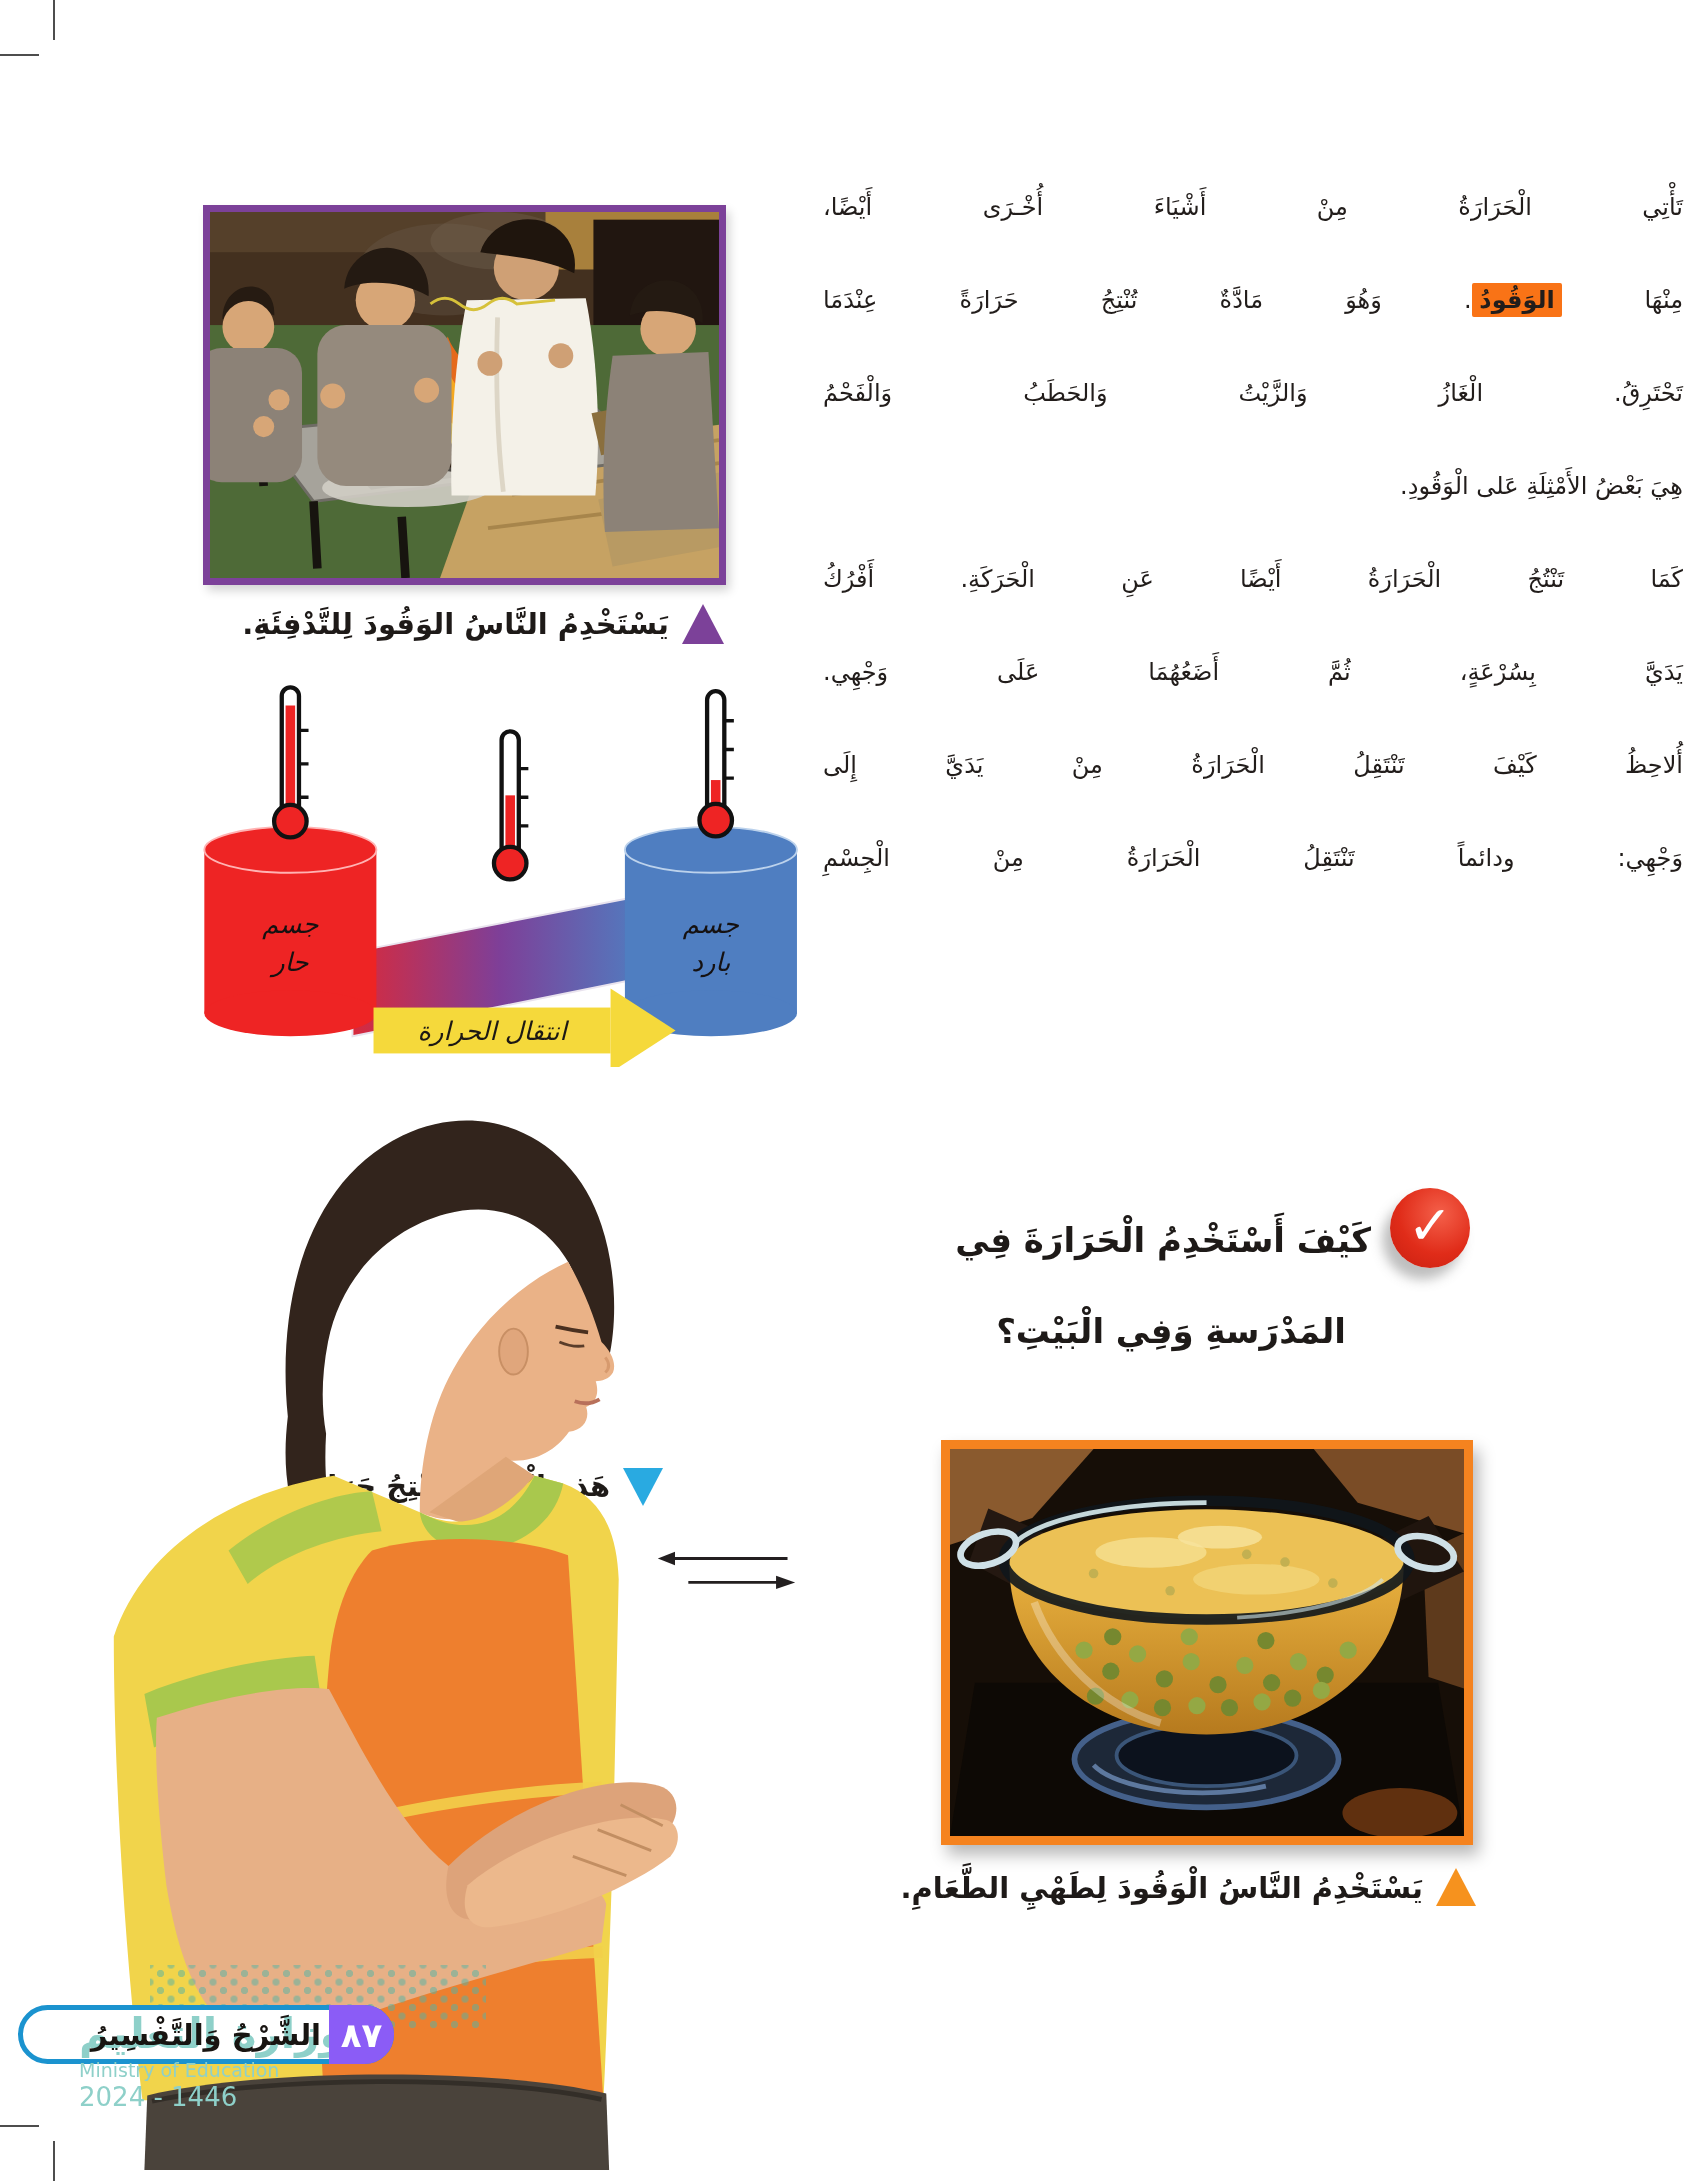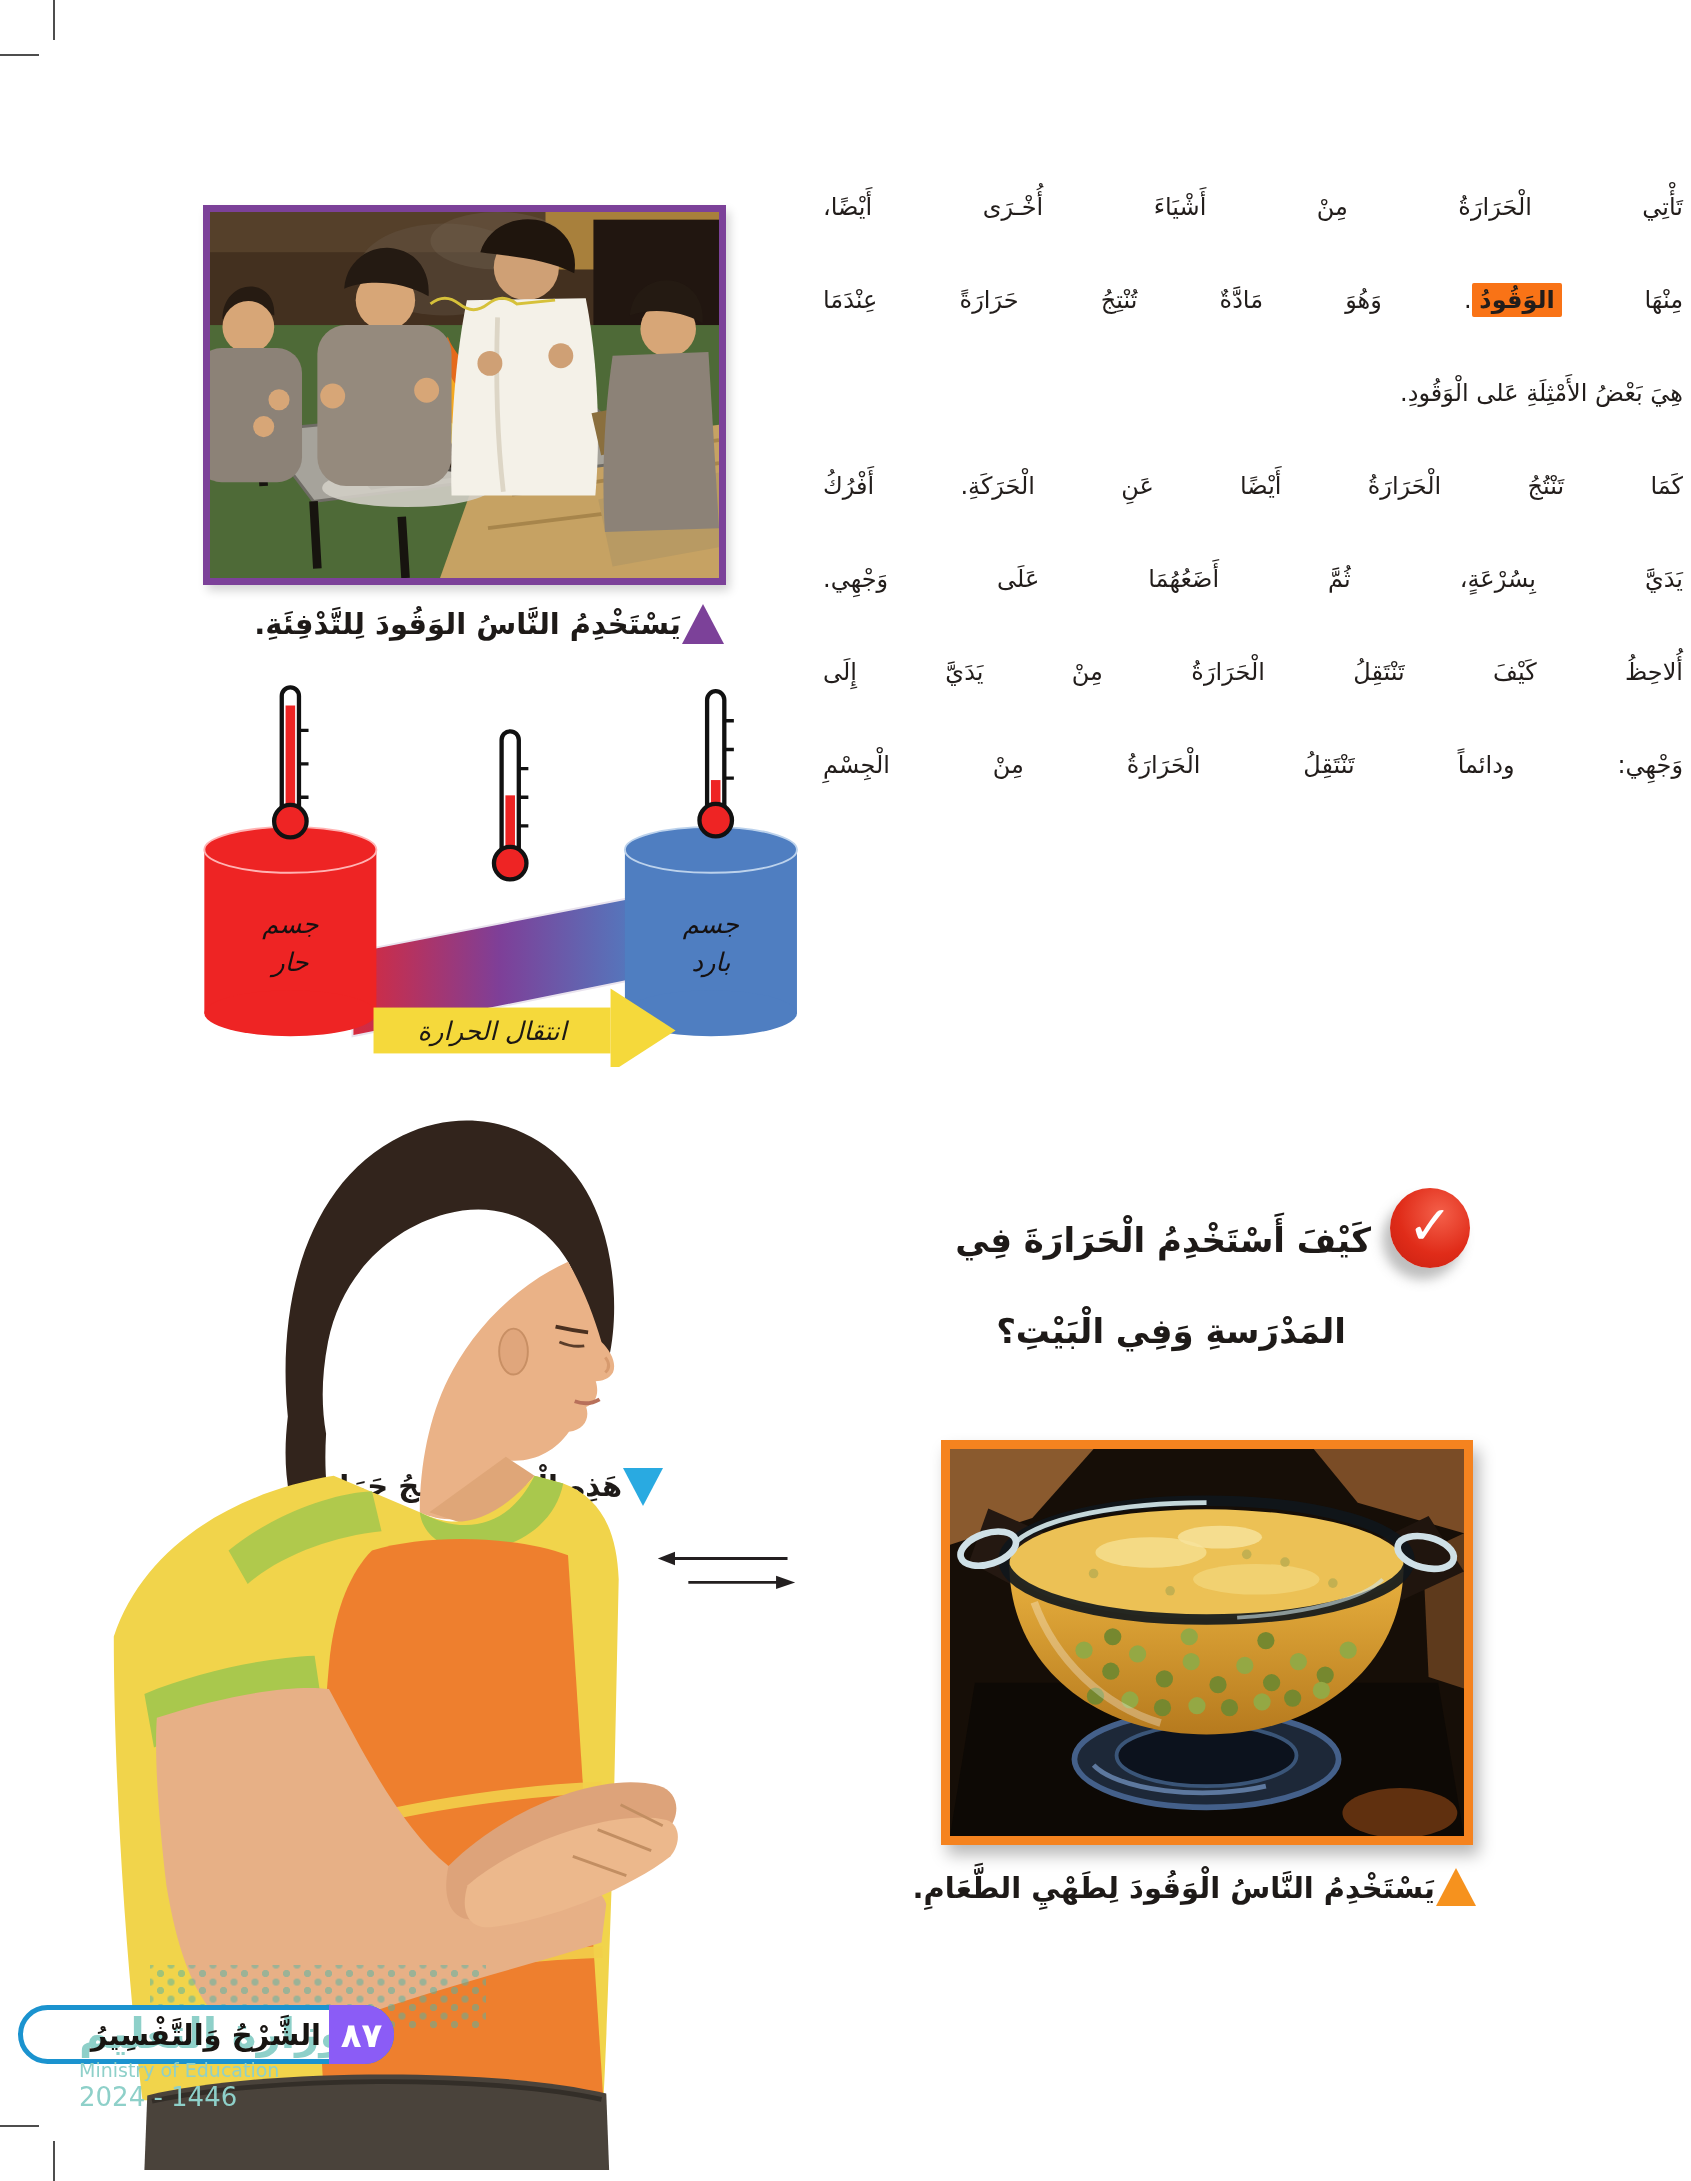--- a/index.html
+++ b/index.html
@@ -7,21 +7,21 @@
     position:relative;width:1692px;height:2181px;background:#ffffff;overflow:hidden;
     font-family:"DejaVu Sans","Liberation Sans",sans-serif;direction:rtl;
   }
   
   .crop{position:absolute;background:#4d4d4d;}
   
   .photo-fire{position:absolute;left:204px;top:205px;width:523px;height:380px;
     border:7.6px solid #7c4199;box-sizing:border-box;box-shadow:3.8px 5.7px 9.6px rgba(0,0,0,.18);}
   .photo-fire svg{display:block;width:100%;height:100%;}
   
-  .caption{position:absolute;display:flex;flex-direction:row;gap:1px;align-items:flex-start;direction:rtl;}
+  .caption{position:absolute;display:flex;flex-direction:row;gap:13px;align-items:flex-start;direction:rtl;}
   .caption .txt{font-weight:bold;font-size:29px;color:#1e1a18;line-height:44px;white-space:nowrap;}
   .tri-up-purple{width:0;height:0;border-left:21px solid transparent;border-right:21px solid transparent;border-bottom:40px solid #7c4199;margin-top:1.9px;}
   .tri-down-cyan{width:0;height:0;border-left:20px solid transparent;border-right:20px solid transparent;border-top:38px solid #29aae1;margin-top:3.8px;}
   .tri-up-orange{width:0;height:0;border-left:20px solid transparent;border-right:20px solid transparent;border-bottom:38px solid #f6921e;margin-top:1.9px;}
   
   .diagram{position:absolute;left:191px;top:673px;width:650px;height:394px;font-style:italic;}
   
   .article{position:absolute;left:824px;top:161px;width:860px;direction:rtl;
     color:#221d1b;font-size:24px;}
   .article .line{line-height:93px;height:93px;text-align:justify;text-align-last:justify;white-space:nowrap;}
@@ -184,20 +184,21 @@
         <rect x="545" y="112" width="10" height="42" fill="#ee2424"></rect>
         <circle cx="550" cy="154" r="17" fill="#ee2424" stroke="#111111" stroke-width="4.5"></circle>
         <path d="M559,50 h10 M559,80 h10 M559,110 h10" stroke="#111111" stroke-width="3.5"></path>
       </g>
     </svg>
   </div>
 
   <div class="article">
     <div class="line">تَأْتِي الْحَرَارَةُ مِنْ أَشْيَاءَ أُخْـرَى أَيْضًا،</div>
     <div class="line"><span>مِنْهَا</span> <span class="hl">الوَقُودُ</span><span>. وَهُوَ مَادَّةٌ تُنْتِجُ حَرَارَةً عِنْدَمَا</span></div>
+    <div class="line">تَحْتَرِقُ. الْغَازُ وَالزَّيْتُ وَالحَطَبُ وَالْفَحْمُ</div>
     <div class="line short">هِيَ بَعْضُ الأَمْثِلَةِ عَلى الْوَقُودِ.</div>
     <div class="line">كَمَا تَنْتُجُ الْحَرَارَةُ أَيْضًا عَنِ الْحَرَكَةِ. أَفْرُكُ</div>
     <div class="line">يَدَيَّ بِسُرْعَةٍ، ثُمَّ أَضَعُهُمَا عَلَى وَجْهِي.</div>
     <div class="line">أُلاحِظُ كَيْفَ تَنْتَقِلُ الْحَرَارَةُ مِنْ يَدَيَّ إِلَى</div>
     <div class="line">وَجْهِي: ودائماً تَنْتَقِلُ الْحَرَارَةُ مِنْ الْجِسْمِ</div>
   </div>
 
   <div class="q-circle">
     <span>✓</span>
   </div>

